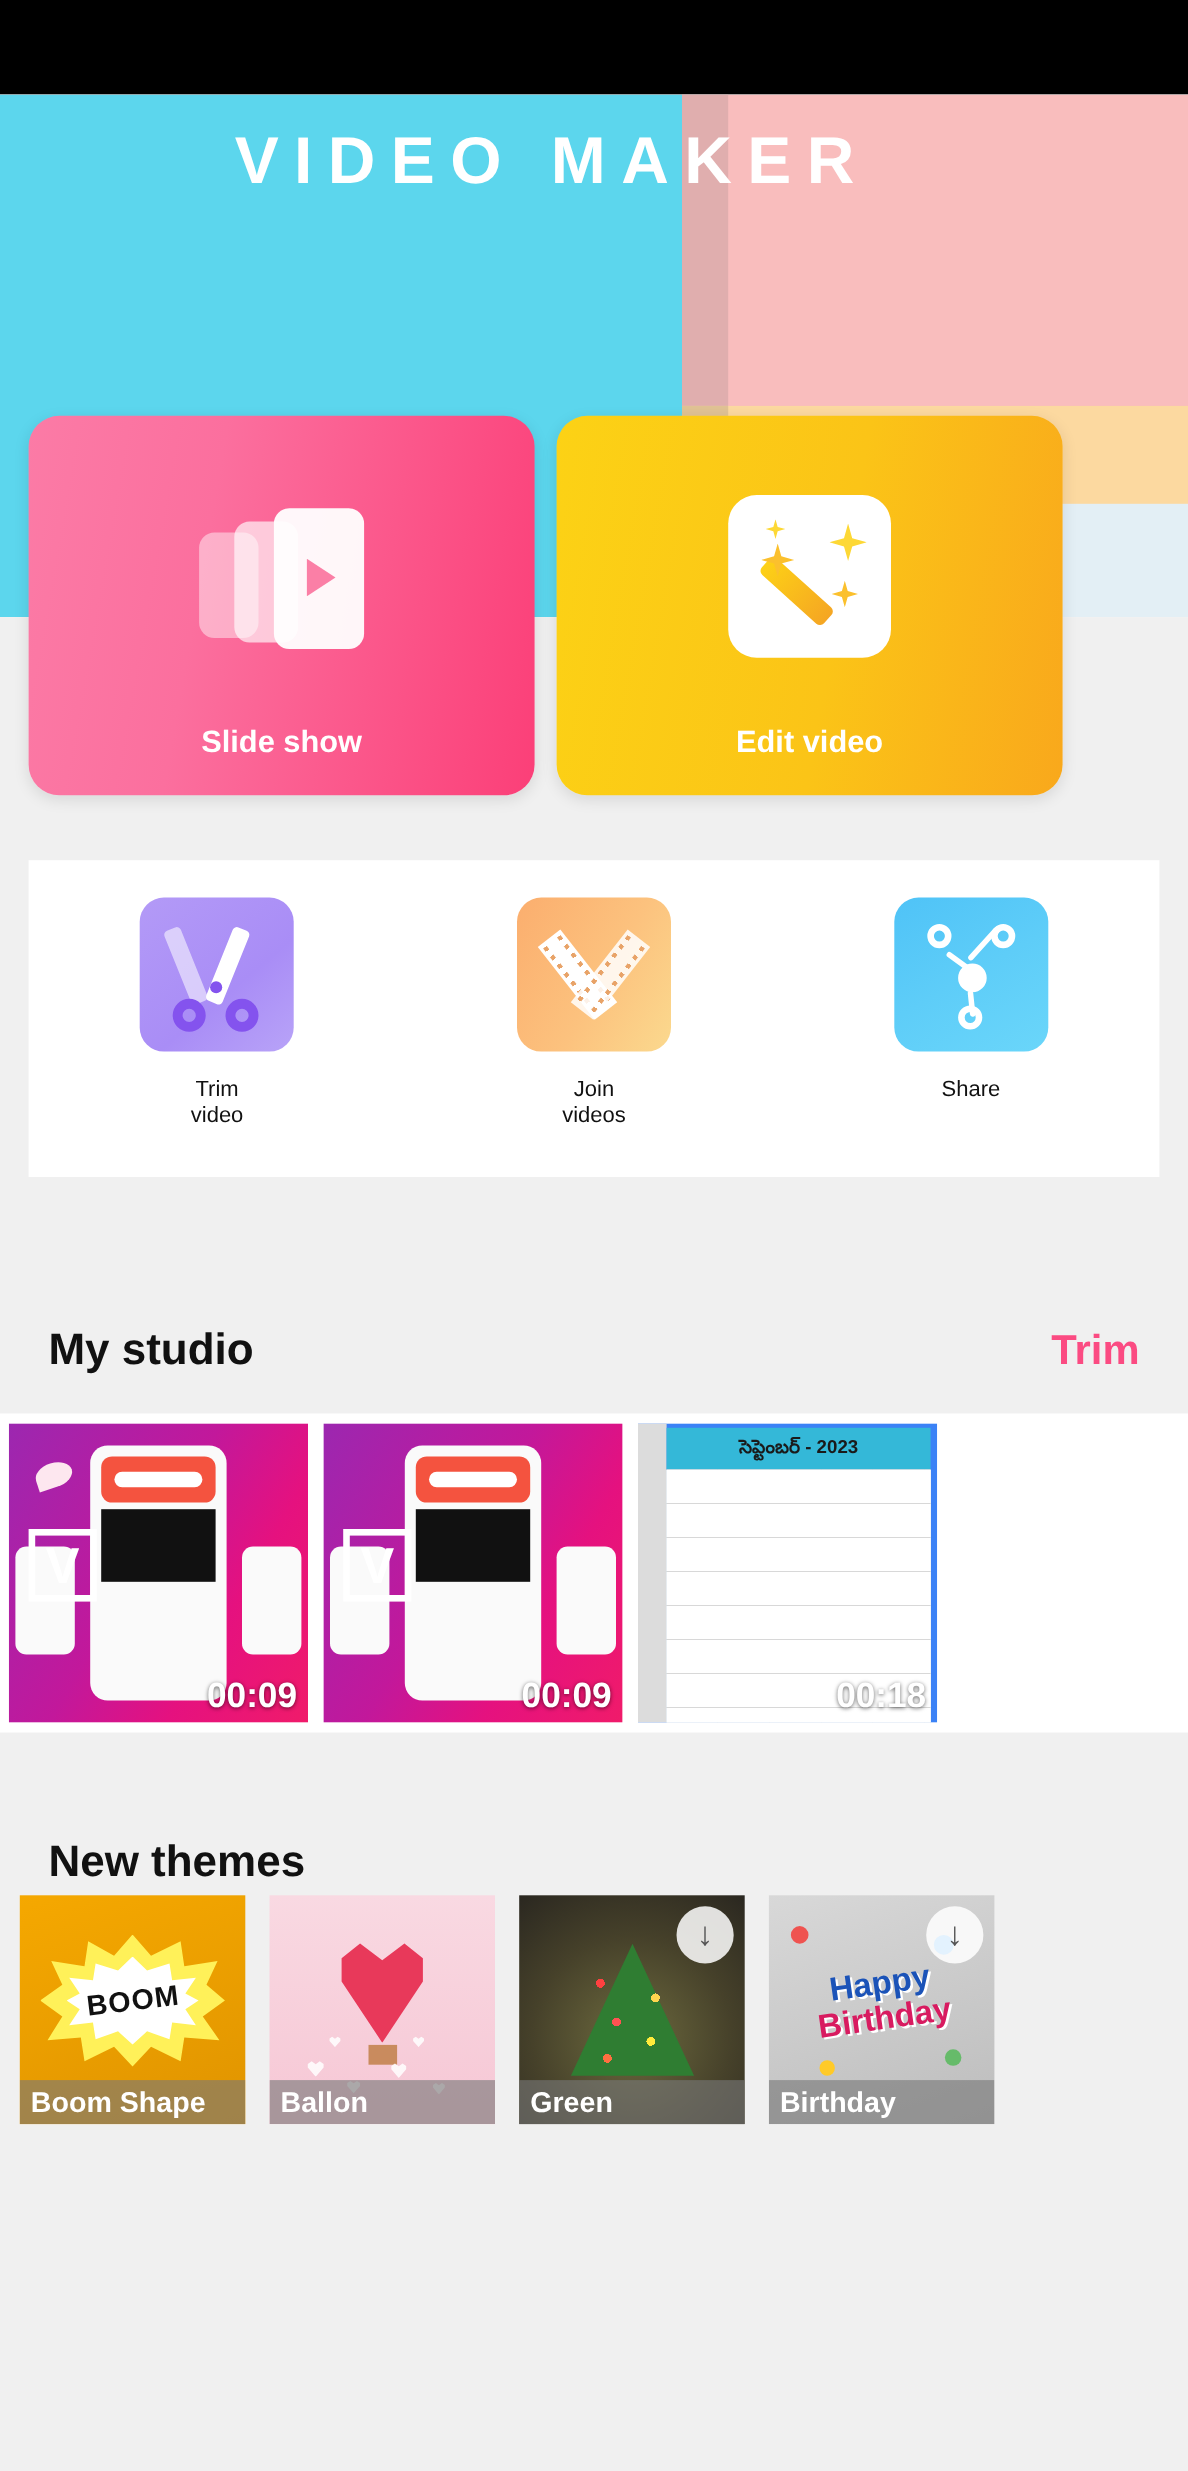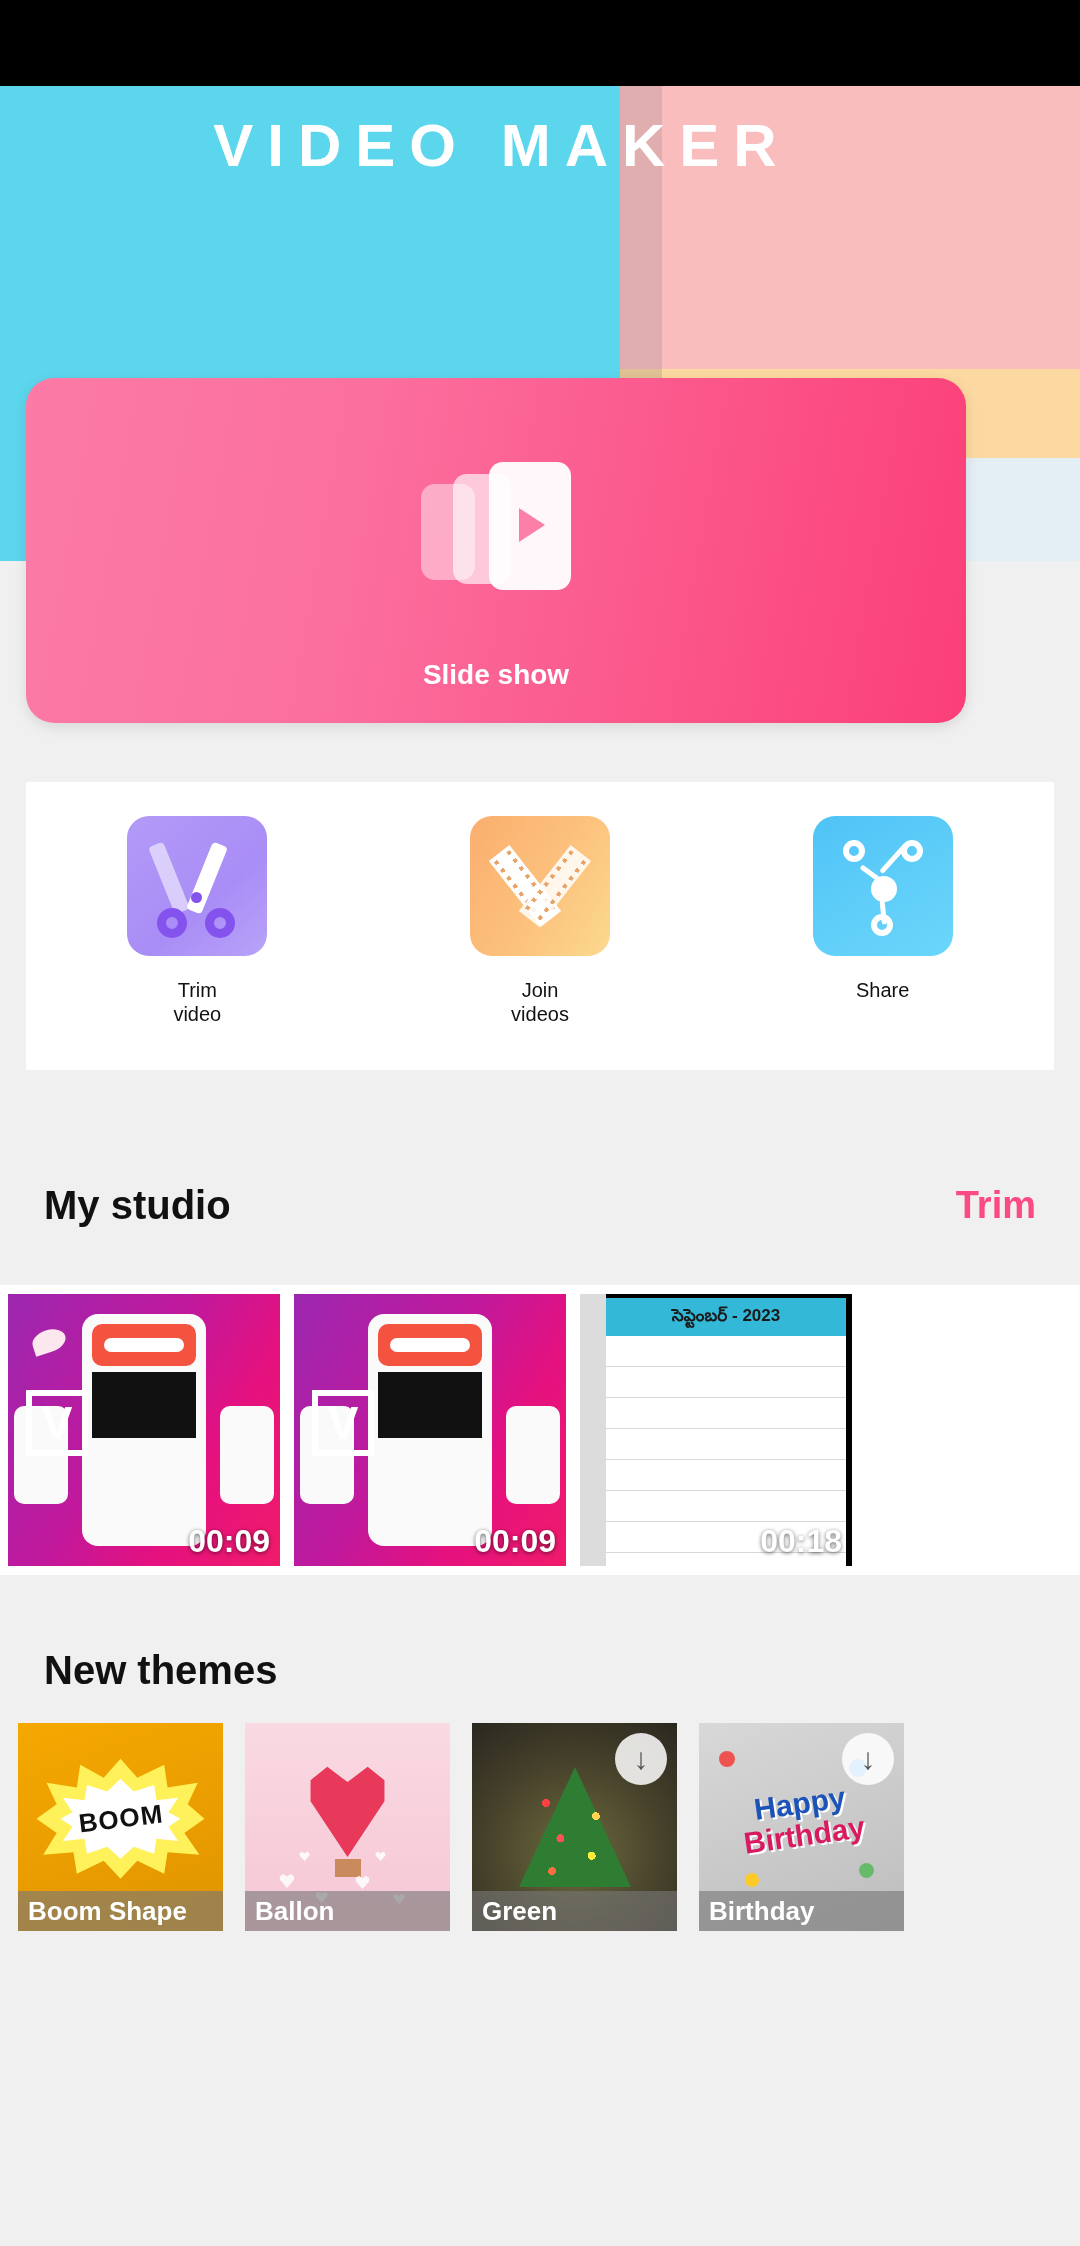--- a/index.html
+++ b/index.html
@@ -116,21 +116,21 @@
   .nd-tr { left:88px; top:24px; width:22px;height:22px; }
   .nd-tl { left:30px; top:24px; width:22px;height:22px; }
   .nd-b  { left:58px; top:98px; width:22px;height:22px; }
   .ln { position:absolute; background:#fff; height:5px; border-radius:3px; }
   .ln1 { left:68px; top:54px; width:38px; transform:rotate(-48deg); transform-origin:left center; }
   .ln2 { left:48px; top:48px; width:34px; transform:rotate(36deg); transform-origin:left center; }
   .ln3 { left:69px; top:82px; width:24px; transform:rotate(84deg); transform-origin:left center; }
 
   
   .sec-head {
-    display:flex; align-items:center; justify-content:space-between;
+    display:flex; align-items:flex-end; justify-content:space-between;
     padding:0 44px; height:90px;gap:13px;
   }
   .sec-title { font-size:40px; font-weight:bold; color:#111; }
   .sec-more  { font-size:38px; font-weight:bold; color:#fb4b82; }
 
   #studio-head { position:absolute; left:0; top:1160px; width:1080px; }
 
   
   .studio-strip {
     position:absolute; left:0; top:1285px; width:1080px; height:290px;
@@ -160,21 +160,21 @@
   }
   .ph-v .side-l { position:absolute; left:6px; top:112px; width:54px; height:98px;
     background:#fafafa; border-radius:10px; }
   .ph-v .side-r { position:absolute; right:6px; top:112px; width:54px; height:98px;
     background:#fafafa; border-radius:10px; }
   .ph-v .petal { position:absolute; background:#fde7ef; border-radius:50% 50% 50% 0; }
   .ph-v .p1 { left:24px; top:36px; width:34px; height:22px; transform:rotate(-18deg); }
   .ph-v .p2 { left:18px; top:166px; width:30px; height:20px; transform:rotate(24deg); }
 
   
-  .ph-cal { width:100%; height:100%; background:#000000; position:relative; }
+  .ph-cal { width:100%; height:100%; background:#3b82f6; position:relative; }
   .cal-head { position:absolute; left:26px; top:4px; right:6px; height:38px; background:#34b8d8;
     color:#1a1a1a; font-size:17px; font-weight:bold; display:flex; align-items:center; justify-content:center; }
   .cal-body { position:absolute; left:26px; top:42px; right:6px; bottom:0;
     background:#fff;
     background-image:
       repeating-linear-gradient(#fff 0 30px, #d8d8d8 30px 31px),
       repeating-linear-gradient(90deg, #fffbe6 0 46px, #f6f2d8 46px 47px);
   }
   .cal-side { position:absolute; left:0; top:0; width:26px; height:100%; background:#dcdcdc; }
 
@@ -256,20 +256,30 @@
   <div class="hero-card card-pink">
     <div class="ss-icon">
       <div class="ss-pane ss-p1"></div>
       <div class="ss-pane ss-p2"></div>
       <div class="ss-pane ss-p3"></div>
       <div class="ss-play"></div>
     </div>
     <div class="hero-label">Slide show</div>
   </div>
 
+  <div class="hero-card card-yellow">
+    <div class="mw-box">
+      <div class="mw-wand"></div>
+      <div class="mw-tip"></div>
+      <div class="mw-s1"></div>
+      <div class="mw-s2"></div>
+      <div class="mw-s3"></div>
+    </div>
+    <div class="hero-label">Edit video</div>
+  </div>
 
 </div>
 
 <div class="quick">
 
   <div class="qa">
     <div class="qa-tile t-trim">
       <div class="sc-b1"></div>
         <div class="sc-b2"></div>
       <div class="sc-r1"></div>

